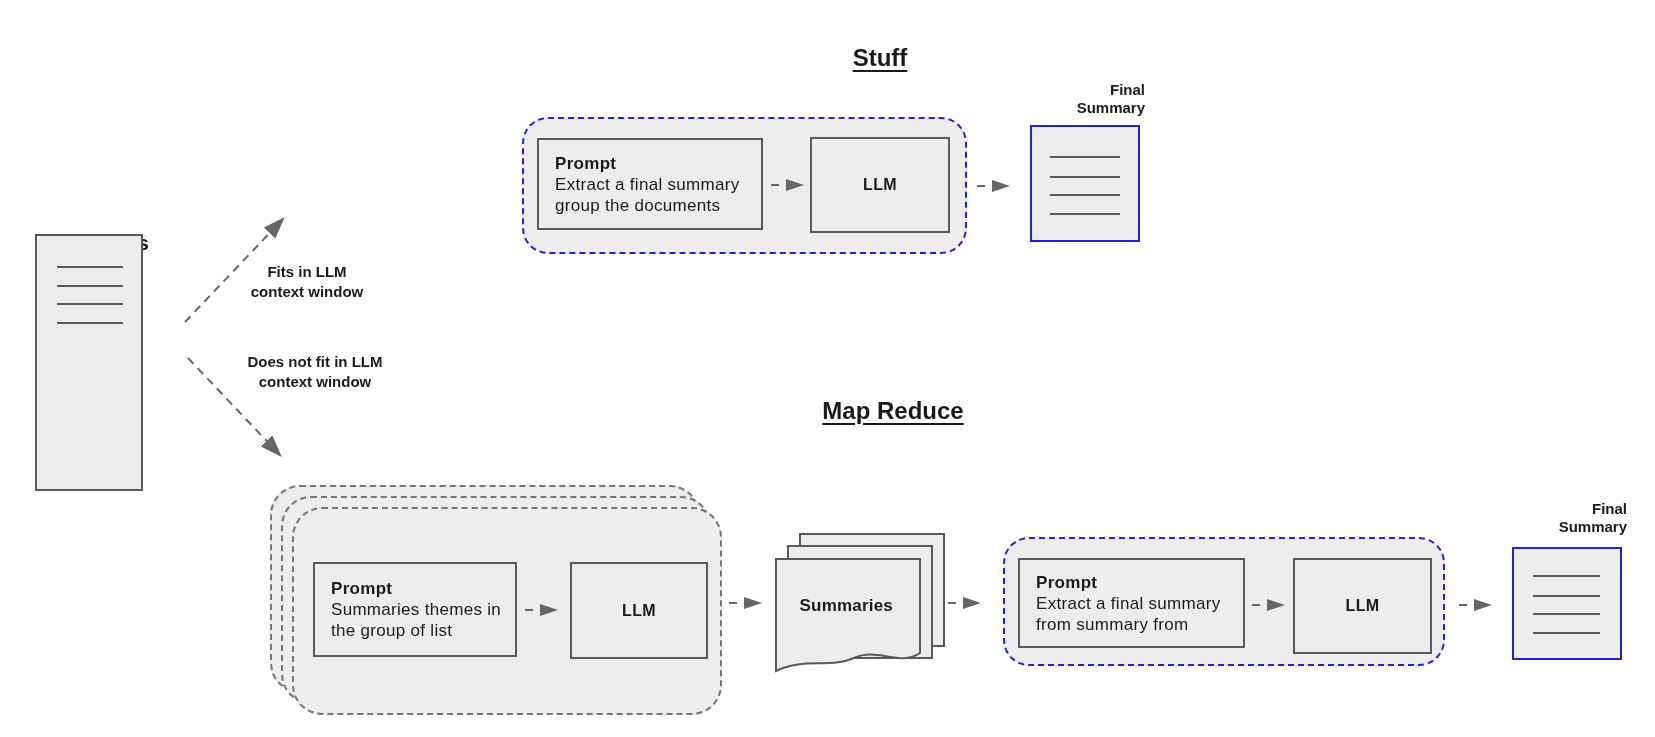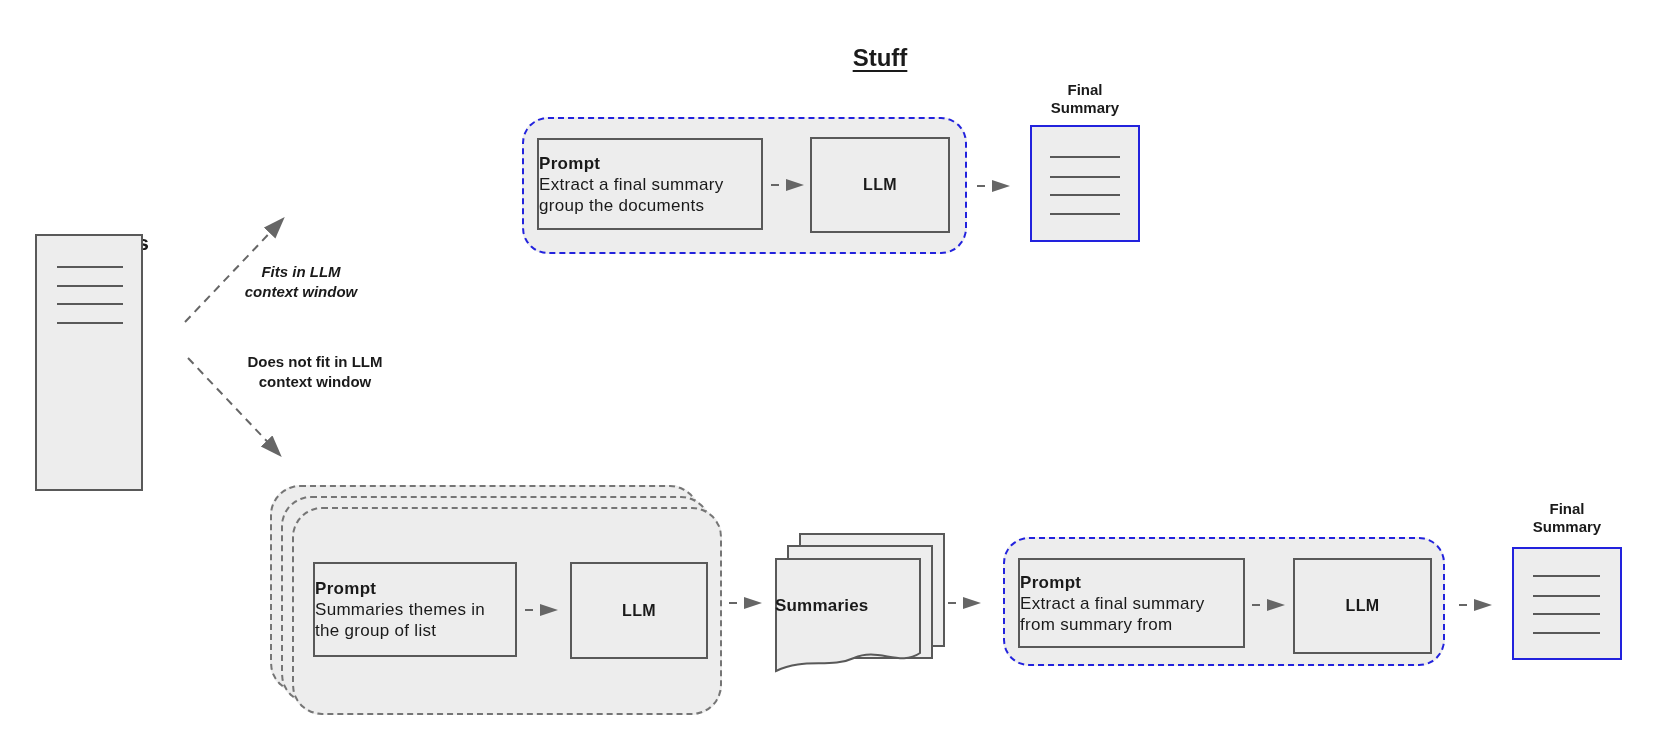--- a/index.html
+++ b/index.html
@@ -11,29 +11,29 @@
   }
   *{margin:0;padding:0;box-sizing:border-box;}
   body{background:#fff;font-family:"Liberation Sans", sans-serif;}
   .canvas{position:relative;width:1655px;height:737px;background:#fff;overflow:hidden;color:#1a1a1a;}
   .abs{position:absolute;}
 
   .big-title{font-size:24px;font-weight:bold;text-align:center;
     text-decoration:underline;text-decoration-thickness:2px;text-underline-offset:4px;margin-top:11px;}
   .shape-label{font-size:21px;font-weight:bold;text-align:right;margin-top:36px;}
   .small-label{font-size:15px;font-weight:bold;text-align:center;line-height:20px;}
-  .final-label{font-size:15px;font-weight:bold;text-align:center;line-height:18px;}
+  .final-label{font-size:15px;font-weight:bold;text-align:right;line-height:18px;}
 
   .gray-box{background:var(--fill);border:2px solid var(--bgray);}
   .blue-container{background:var(--fill);border:2px dashed var(--blue);border-radius:26px;}
   .stack-container{background:var(--fill);border:2px dashed var(--dgray);border-radius:30px;}
   .blue-doc{background:var(--fill);border:2px solid var(--blue);}
 
   .prompt-box{display:flex;flex-direction:column;justify-content:center;
-    font-size:17px;line-height:21px;letter-spacing:.3px;}
+    padding-left:16px;font-size:17px;line-height:21px;letter-spacing:.3px;}
   .prompt-heading{font-weight:bold;}
   .llm-box{display:flex;align-items:center;justify-content:center;
     font-size:16px;font-weight:bold;letter-spacing:.3px;}
 
   .tline{position:absolute;height:2px;background:var(--bgray);}
 
   .arrow-line{stroke:var(--agray);}
   .arrow-head{fill:var(--agray);}
   .page-shape{fill:var(--fill);stroke:var(--bgray);stroke-width:2;}
   svg{display:block;overflow:visible;}
@@ -58,21 +58,21 @@
         <path d="M0,0 L11,4 L0,8 Z" class="arrow-head"></path>
       </marker>
     </defs>
     <line x1="7" y1="114" x2="104" y2="12" stroke-width="2" stroke-dasharray="8 6" class="arrow-line" marker-end="url(#ah)"></line>
   </svg>
 
   <svg class="abs" style="left:180px;top:350px;" width="115" height="120">
     <line x1="8" y1="8" x2="99" y2="104" stroke-width="2" stroke-dasharray="8 6" class="arrow-line" marker-end="url(#ah)"></line>
   </svg>
 
-  <div class="abs small-label" style="left:211px;top:262px;width:180px;font-style:italic;">
+  <div class="abs small-label" style="left:217px;top:262px;width:180px;">
     <span style="display:block">Fits in LLM</span>
     <span style="display:block">context window</span>
   </div>
 
   <div class="abs small-label" style="left:220px;top:352px;width:190px;">
     <span style="display:block">Does not fit in LLM</span>
     <span style="display:block">context window</span>
   </div>
 
   <div class="abs big-title" style="left:780px;top:33px;width:200px;">Stuff</div>
@@ -104,20 +104,21 @@
     <span style="display:block">Summary</span>
   </div>
 
   <div class="abs blue-doc" style="left:1030px;top:125px;width:110px;height:117px;">
     <div class="tline" style="left:18px;top:29px;width:70px;"></div>
     <div class="tline" style="left:18px;top:49px;width:70px;"></div>
     <div class="tline" style="left:18px;top:67px;width:70px;"></div>
     <div class="tline" style="left:18px;top:86px;width:70px;"></div>
   </div>
 
+  <div class="abs big-title" style="left:793px;top:386px;width:200px;">Map Reduce</div>
 
   <div class="abs stack-container" style="left:270px;top:485px;width:430px;height:208px;"></div>
   <div class="abs stack-container" style="left:281px;top:496px;width:430px;height:208px;"></div>
   <div class="abs stack-container" style="left:292px;top:507px;width:430px;height:208px;"></div>
 
   <div class="abs gray-box prompt-box" style="left:313px;top:562px;width:204px;height:95px;">
     <span class="prompt-heading">Prompt</span>
     <span>Summaries themes in</span>
     <span>the group of list</span>
   </div>
@@ -134,21 +135,21 @@
   <svg class="abs" style="left:728px;top:595px;" width="36" height="16">
     <line x1="1" y1="8" x2="11" y2="8" stroke-width="2" stroke-dasharray="8 6" class="arrow-line"></line>
     <polygon points="16,2 34,8 16,14" class="arrow-head"></polygon>
   </svg>
 
   <svg class="abs" style="left:770px;top:527px;" width="185" height="155">
     <rect x="30" y="7" width="144" height="112" class="page-shape"></rect>
     <rect x="18" y="19" width="144" height="112" class="page-shape"></rect>
     <path d="M6,32 L150,32 L150,126 C130,140 108,120 84,131 C60,142 34,130 6,144 Z" class="page-shape"></path>
   </svg>
-  <div class="abs" style="left:775px;top:596px;width:118px;text-align:left;font-size:17px;font-weight:bold;letter-spacing:.2px;">Summaries</div>
+  <div class="abs" style="left:775px;top:596px;width:118px;text-align:right;font-size:17px;font-weight:bold;letter-spacing:.2px;">Summaries</div>
 
   <svg class="abs" style="left:947px;top:595px;" width="36" height="16">
     <line x1="1" y1="8" x2="11" y2="8" stroke-width="2" stroke-dasharray="8 6" class="arrow-line"></line>
     <polygon points="16,2 34,8 16,14" class="arrow-head"></polygon>
   </svg>
 
   <div class="abs blue-container" style="left:1003px;top:537px;width:442px;height:129px;"></div>
 
   <div class="abs gray-box prompt-box" style="left:1018px;top:558px;width:227px;height:90px;">
     <span class="prompt-heading">Prompt</span>

